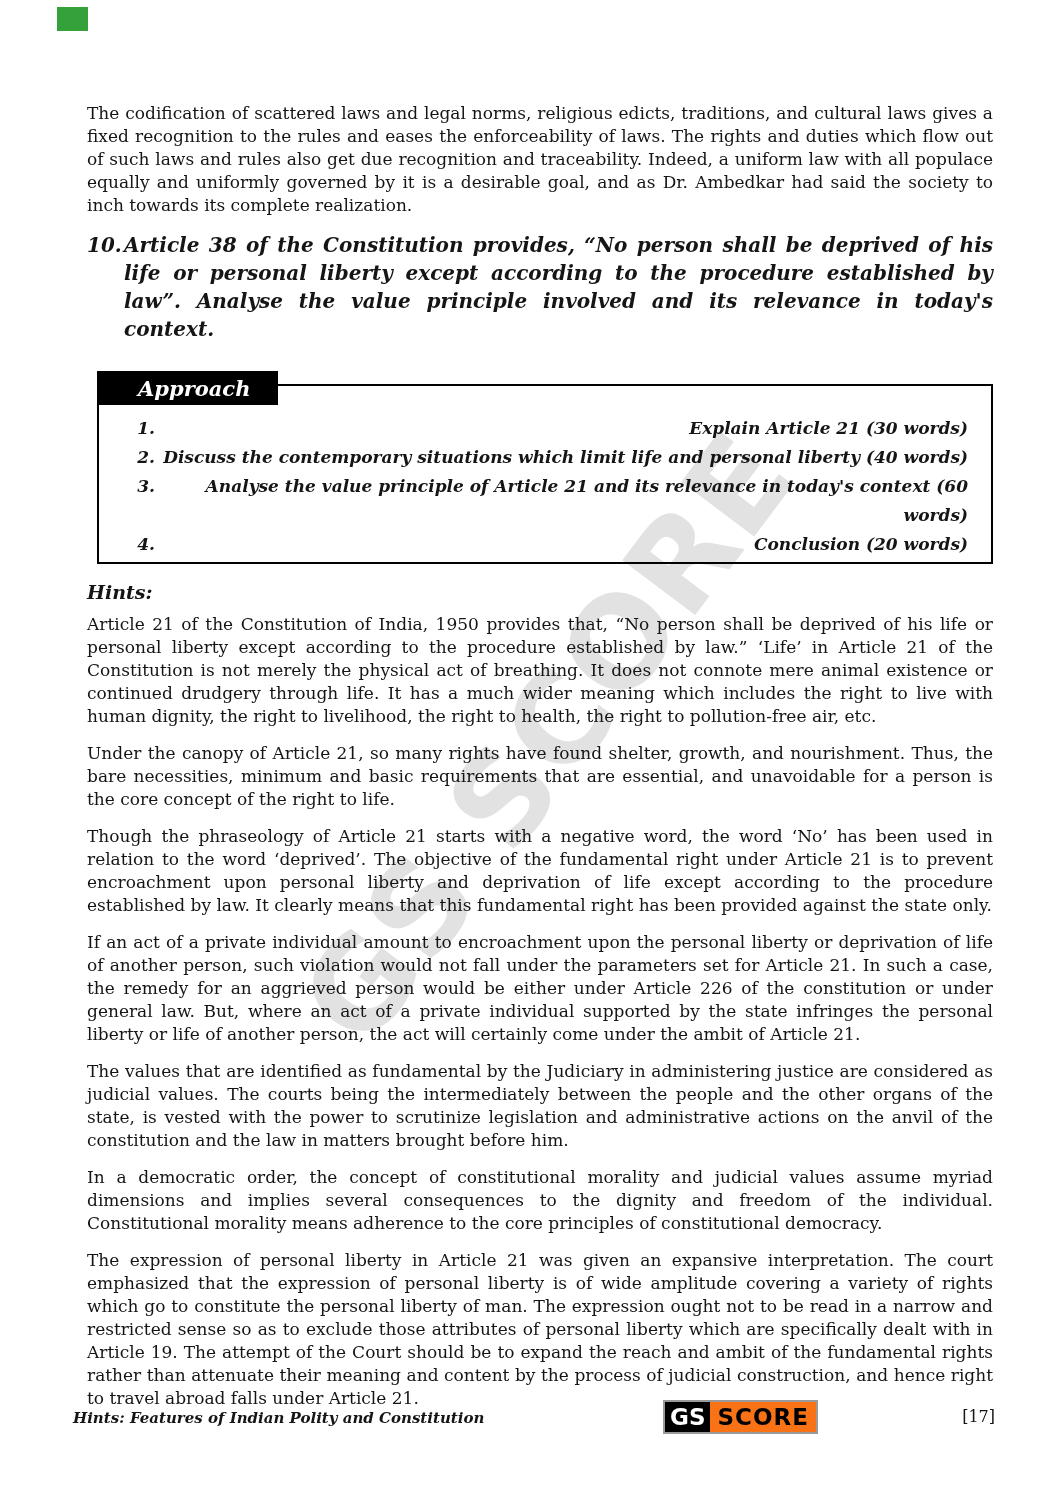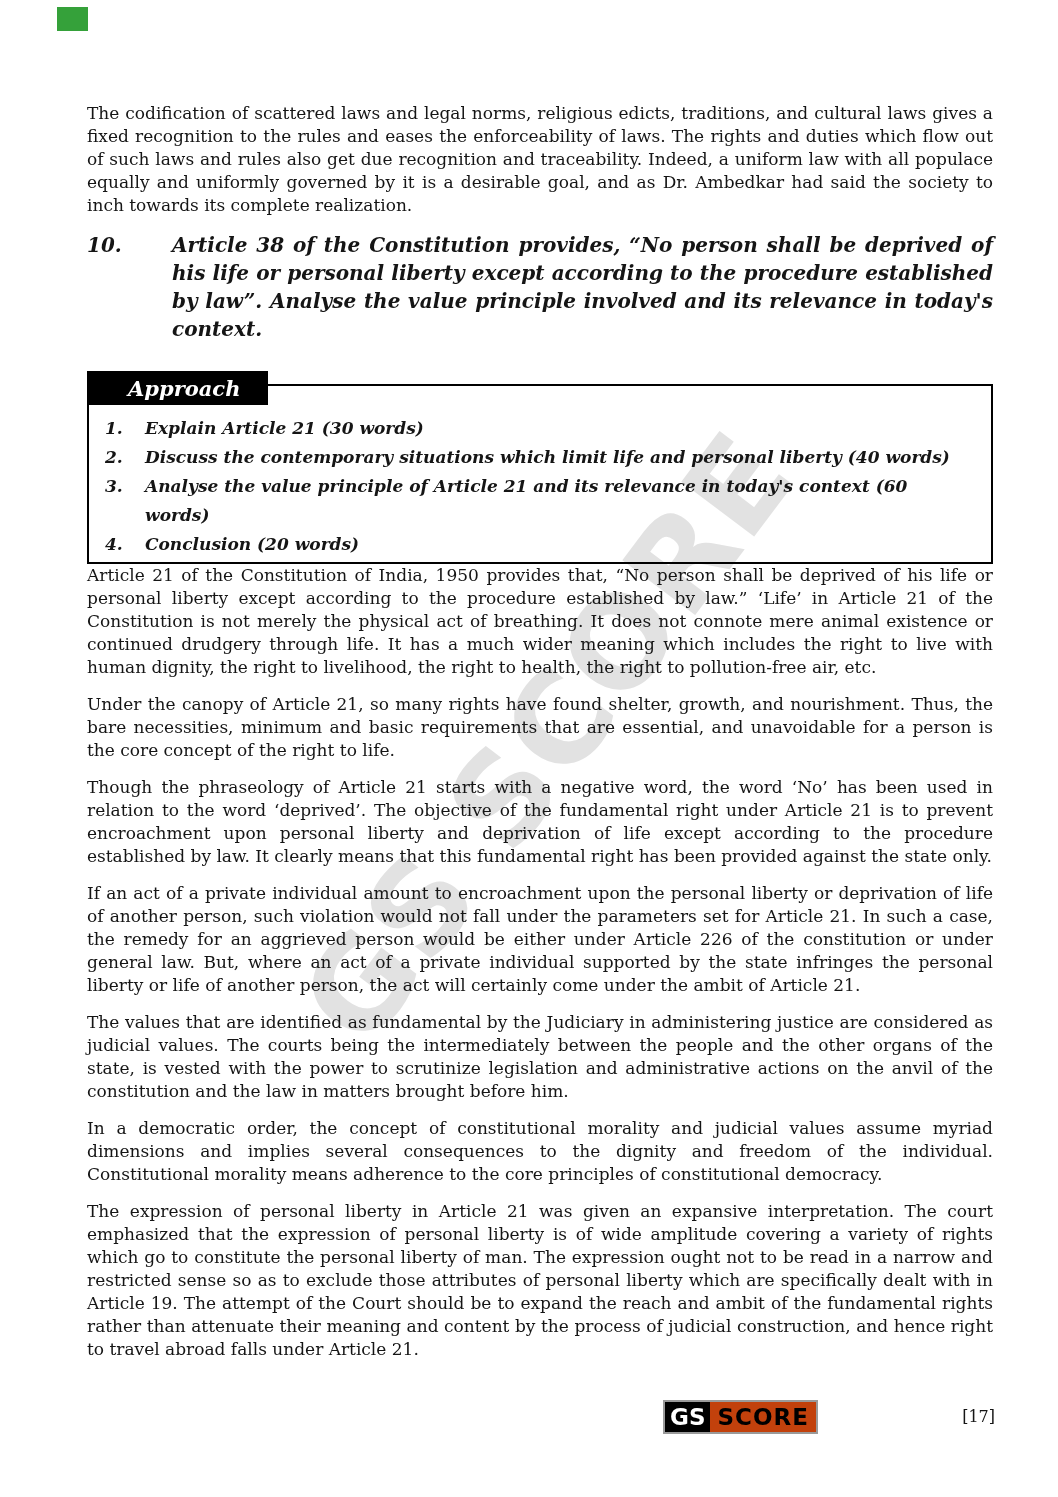--- a/index.html
+++ b/index.html
@@ -51,30 +51,30 @@
     margin: 0 0 14px 0;
   }
 
   .question {
     display: flex;
     font-weight: bold;
     font-style: italic;
     font-size: 20px;
     line-height: 28px;
     margin: 4px 0 0 0;
-    gap: 48px;
   }
   .question-number { flex: 0 0 37px; }
   .question-text { flex: 1; text-align: justify; }
 
   .approach-box {
     position: relative;
     border: 2px solid #000;
-    margin: 41px 0 0 0;
-    padding: 28px 16px 3px 14px;
+    margin: 41px 0 0 10px;
+    padding: 28px 23px 3px 14px;
+    text-align: right;
   }
   .approach-tab {
     position: absolute; top: -15px; left: -2px;
     width: 181px; height: 34px;
     background: #000;
     color: #fff;
     font-style: italic;
     font-weight: bold;
     font-size: 21px;
     display: flex; align-items: center;
@@ -113,21 +113,21 @@
   .page-number {
     position: absolute; right: 0; bottom: 8px;
     font-size: 16px;
   }
   .logo {
     position: absolute; left: 590px; bottom: 0;
     height: 34px;
     display: flex; align-items: stretch;
     border: 2px solid #9a9a9a;
     box-sizing: border-box;
-    background: #c2410c;
+    background: #f97316;
     font-family: "DejaVu Sans", "Liberation Sans", sans-serif;
     font-weight: bold;
   }
   .logo-gs {
     background: #000; color: #fff;
     display: flex; align-items: center;
     font-size: 23px;
     padding: 0 5px;
   }
   .logo-score {
@@ -175,20 +175,21 @@
           <span class="approach-item-text">Analyse the value principle of Article 21 and its relevance in today's context (60 words)</span>
         </div>
 
         <div class="approach-item">
           <span class="approach-item-num">4.</span>
           <span class="approach-item-text">Conclusion (20 words)</span>
         </div>
       </div>
   </div>
 
+  <div class="hints-heading">Hints:</div>
 
   <div>
 
       <p class="body-para">Article 21 of the Constitution of India, 1950 provides that, “No person shall be deprived of his life or personal liberty except according to the procedure established by law.” ‘Life’ in Article 21 of the Constitution is not merely the physical act of breathing. It does not connote mere animal existence or continued drudgery through life. It has a much wider meaning which includes the right to live with human dignity, the right to livelihood, the right to health, the right to pollution-free air, etc.</p>
 
       <p class="body-para">Under the canopy of Article 21, so many rights have found shelter, growth, and nourishment. Thus, the bare necessities, minimum and basic requirements that are essential, and unavoidable for a person is the core concept of the right to life.</p>
 
       <p class="body-para">Though the phraseology of Article 21 starts with a negative word, the word ‘No’ has been used in relation to the word ‘deprived’. The objective of the fundamental right under Article 21 is to prevent encroachment upon personal liberty and deprivation of life except according to the procedure established by law. It clearly means that this fundamental right has been provided against the state only.</p>
 
       <p class="body-para">If an act of a private individual amount to encroachment upon the personal liberty or deprivation of life of another person, such violation would not fall under the parameters set for Article 21. In such a case, the remedy for an aggrieved person would be either under Article 226 of the constitution or under general law. But, where an act of a private individual supported by the state infringes the personal liberty or life of another person, the act will certainly come under the ambit of Article 21.</p>
@@ -196,20 +197,21 @@
       <p class="body-para">The values that are identified as fundamental by the Judiciary in administering justice are considered as judicial values. The courts being the intermediately between the people and the other organs of the state, is vested with the power to scrutinize legislation and administrative actions on the anvil of the constitution and the law in matters brought before him.</p>
 
       <p class="body-para">In a democratic order, the concept of constitutional morality and judicial values assume myriad dimensions and implies several consequences to the dignity and freedom of the individual. Constitutional morality means adherence to the core principles of constitutional democracy.</p>
 
       <p class="body-para">The expression of personal liberty in Article 21 was given an expansive interpretation. The court emphasized that the expression of personal liberty is of wide amplitude covering a variety of rights which go to constitute the personal liberty of man. The expression ought not to be read in a narrow and restricted sense so as to exclude those attributes of personal liberty which are specifically dealt with in Article 19. The attempt of the Court should be to expand the reach and ambit of the fundamental rights rather than attenuate their meaning and content by the process of judicial construction, and hence right to travel abroad falls under Article 21.</p>
     </div>
 
 </div>
 
 <div class="footer">
+  <div class="footer-left">Hints: Features of Indian Polity and Constitution</div>
   <div class="logo">
     <div class="logo-gs">
       <span>GS</span>
     </div>
     <div class="logo-score">SCORE</div>
   </div>
   <div class="page-number">[17]</div>
 </div>
 
 </body></html>

